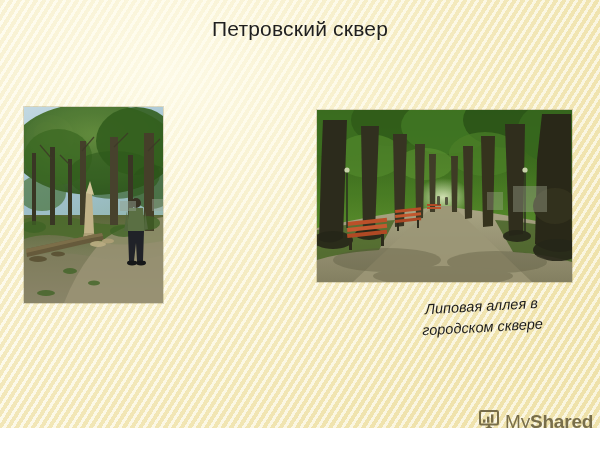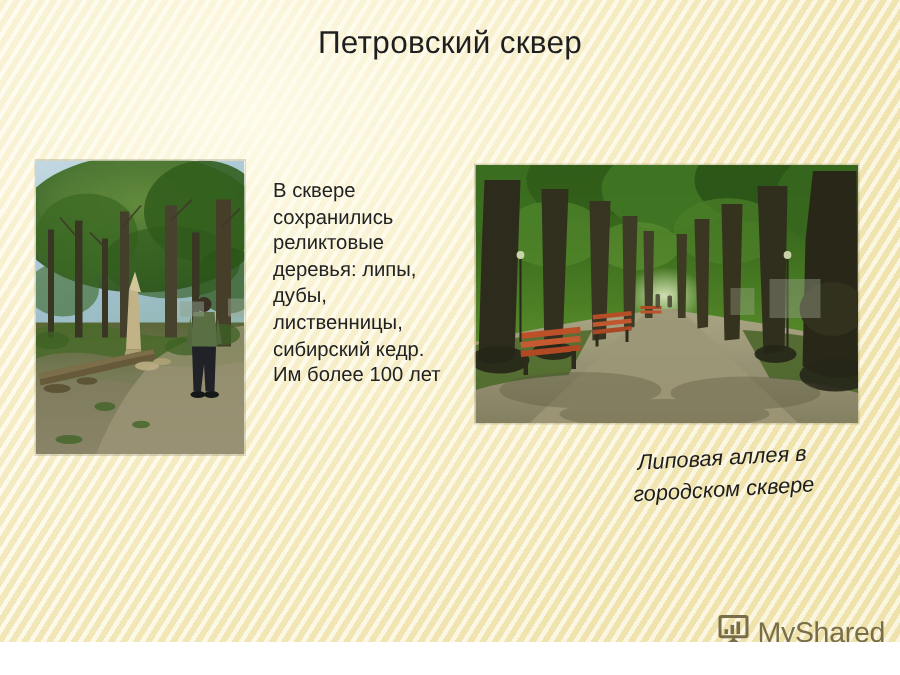--- a/index.html
+++ b/index.html
@@ -115,21 +115,21 @@
     align-items: center;
     gap: 5px;
     z-index: 6;
     opacity: 0.92;
   }
   #watermark .wm-text {
     font-size: 19px;
     color: #6e6440;
     letter-spacing: -0.2px;
   }
-  #watermark .wm-text .wm-b { font-weight: normal; }
+  #watermark .wm-text .wm-b { font-weight: bold; }
 </style>
 </head>
 <body>
 
 <div id="slide">
 
   <div id="title">Петровский сквер</div>
 
   <div class="photo" id="photo-left">
     <svg class="ph-svg" viewBox="0 0 139 196" preserveAspectRatio="none">
@@ -221,21 +221,20 @@
         <ellipse cx="117" cy="156" rx="5" ry="2.4" fill="#141419"></ellipse>
       </g>
 
       <rect x="96" y="94" width="16" height="10" fill="#9aa79a" opacity="0.5"></rect>
       <rect x="128" y="92" width="11" height="12" fill="#a6b0a2" opacity="0.45"></rect>
 
       <rect x="0" y="0" width="139" height="196" fill="#24400f" opacity="0.07"></rect>
     </svg>
   </div>
 
-  <div id="center-text">В сквере сохранились реликтовые деревья: липы, дубы, лиственницы, сибирский кедр. Им более 100 лет</div>
 
   <div class="photo" id="photo-right">
     <svg class="ph-svg" viewBox="0 0 255 172" preserveAspectRatio="none">
       <defs>
         <linearGradient id="canopyR" x1="0" y1="0" x2="0" y2="1">
           <stop offset="0%" stop-color="#2d5718"></stop>
           <stop offset="50%" stop-color="#4e8226"></stop>
           <stop offset="100%" stop-color="#77a93c"></stop>
         </linearGradient>
         <linearGradient id="pathR" x1="0" y1="0" x2="0" y2="1">

